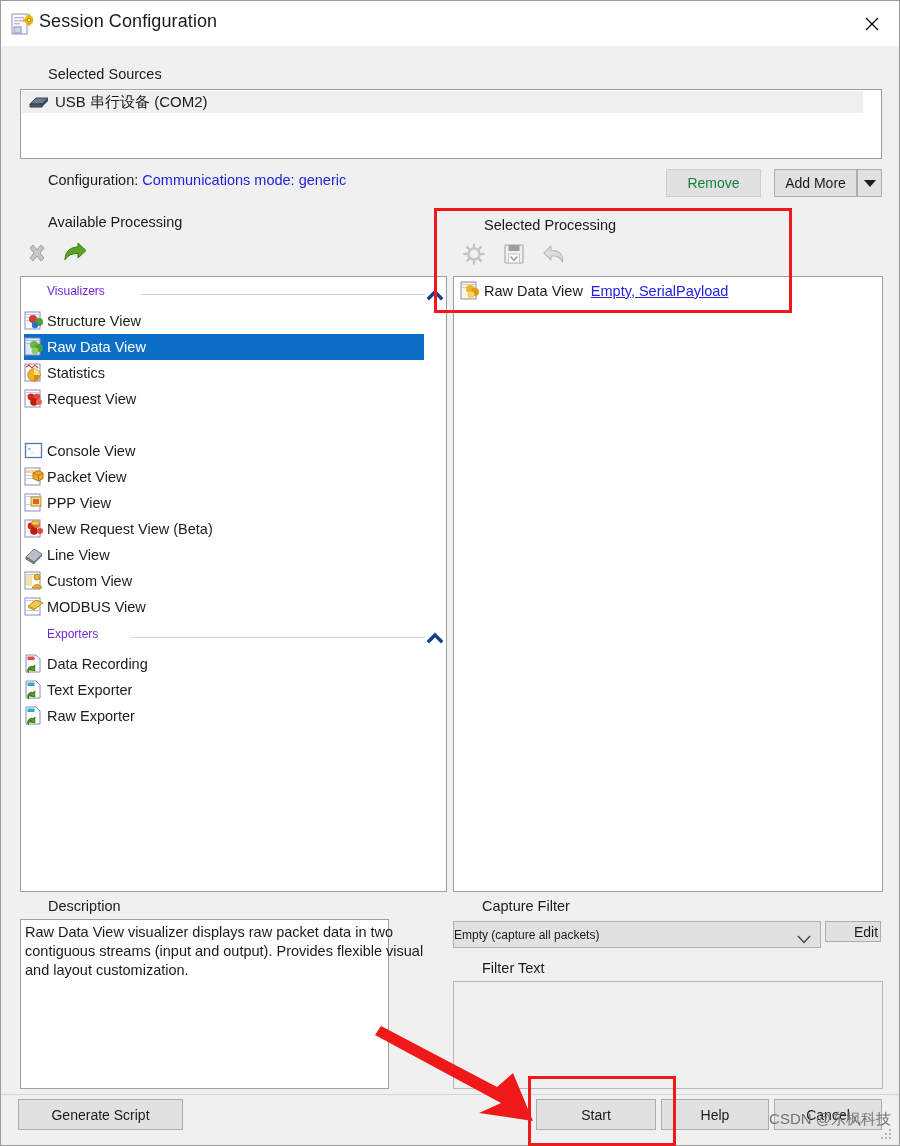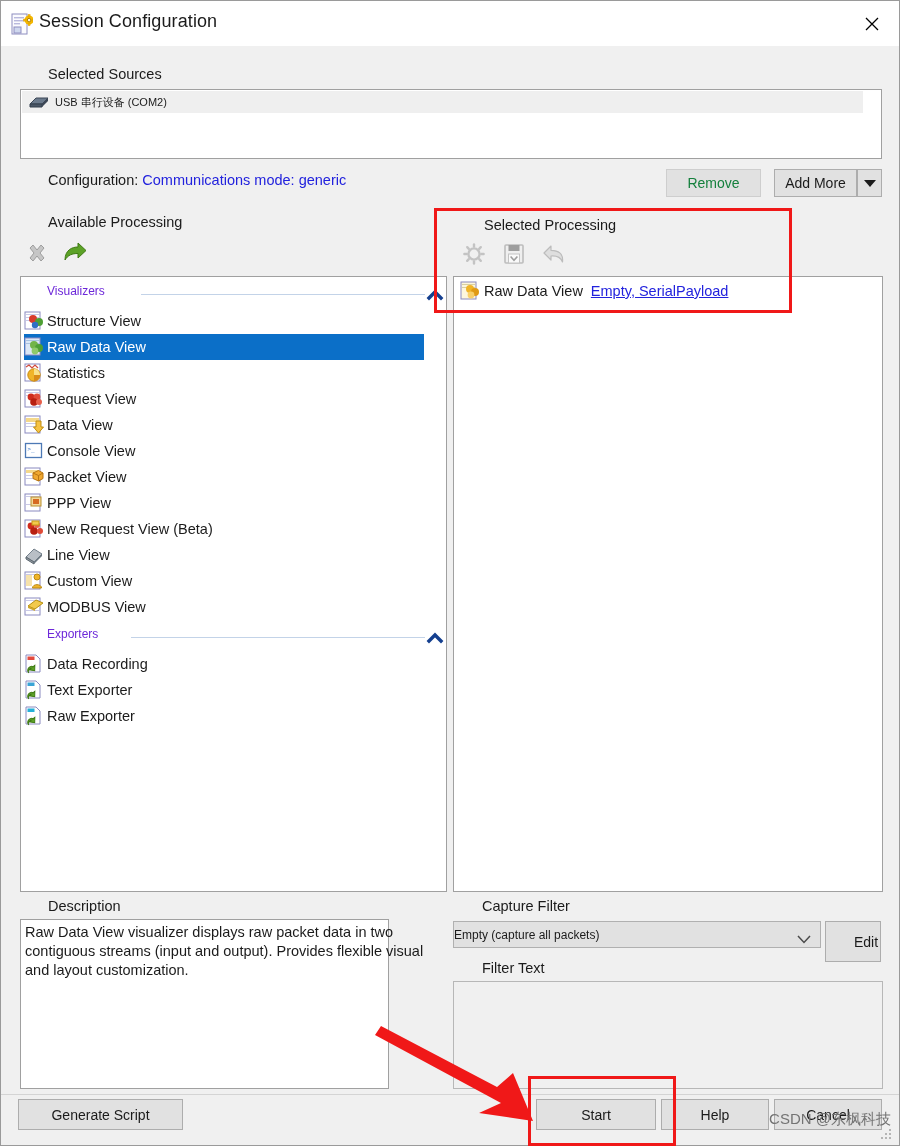--- a/index.html
+++ b/index.html
@@ -25,21 +25,21 @@
   .btn{position:absolute;box-sizing:border-box;background:#e1e1e1;border:1px solid #adadad;
        font-family:"Liberation Sans",sans-serif;font-size:14px;color:#1b1b1b;
        display:flex;align-items:center;justify-content:center;cursor:pointer;padding:0;}
   .btn.disabled{color:#15803d;background:#e1e1e1;border-color:#cecece;cursor:default;}
 
   
   #sources-box{left:19px;top:88px;width:862px;height:70px;}
   .src-row{position:absolute;left:1px;top:1px;width:841px;height:22px;background:#efefef;
            display:flex;align-items:center;}
   .src-icon{width:22px;height:16px;margin-left:6px;margin-right:5px;flex:none;}
-  .src-text{font-size:11px;color:#1b1b1b;white-space:nowrap;}
+  .src-text{font-size:15px;color:#1b1b1b;white-space:nowrap;}
 
   #cfg-line{left:19px;top:171px;}
   #cfg-line .link{color:#2222dd;}
 
   
   #lst-box{left:19px;top:275px;width:427px;height:616px;}
   .toolbtn{position:absolute;width:26px;height:26px;cursor:pointer;}
 
   .grp-hdr{position:absolute;left:0;width:100%;height:25px;}
   .grp-name{position:absolute;left:26px;top:3px;font-size:12px;color:#6d28d9;}
@@ -62,21 +62,21 @@
   
   #desc-box{left:19px;top:918px;width:369px;height:170px;}
   #desc-text{position:absolute;left:4px;top:3px;width:415px;font-size:14.5px;
              line-height:19px;color:#1b1b1b;}
 
   
   #cf-combo{position:absolute;left:452px;top:920px;width:368px;height:27px;box-sizing:border-box;
             background:#e1e1e1;border:1px solid #b0b0b0;display:flex;align-items:center;cursor:pointer;}
   #cf-combo .v{font-size:12px;color:#1b1b1b;}
   #cf-combo .cv{position:absolute;right:9px;top:9px;}
-  #cf-edit{left:824px;top:920px;width:56px;height:41px;padding-left:26px;}
+  #cf-edit{left:824px;top:920px;width:56px;height:21px;padding-left:26px;}
   #ft-box{left:452px;top:980px;width:430px;height:108px;background:#f0f0f0;border:1px solid #b7b7b7;}
 
   
   .sep{position:absolute;left:0;top:1093px;width:898px;height:1px;background:#d4d4d4;}
   #btn-gen{left:17px;top:1098px;width:165px;height:31px;}
   #btn-start{left:535px;top:1098px;width:120px;height:31px;}
   #btn-help{left:660px;top:1098px;width:108px;height:31px;}
   #btn-cancel{left:773px;top:1098px;width:108px;height:31px;}
   .grip{position:absolute;right:6px;bottom:5px;width:12px;height:12px;}
 
@@ -226,32 +226,20 @@
             <rect x="2" y="6" width="13" height="1" fill="#c9c9e6"></rect>
             <circle cx="7" cy="8" r="3.4" fill="#cf2b1c"></circle>
             <circle cx="13" cy="8" r="3.4" fill="#e04a38"></circle>
             <circle cx="10" cy="13" r="3.8" fill="#b81f10"></circle>
             <circle cx="15" cy="13" r="3" fill="#e8604c"></circle>
           </svg>
       </span>
       <span class="txt">Request View</span>
     </div>
 
-    <div class="li" style="top:135px">
-      <span class="ico">
-        <svg width="20" height="20" viewBox="0 0 20 20">
-            <rect x="1" y="1" width="15" height="17" fill="#fff" stroke="#8a8ac0"></rect>
-            <rect x="2" y="3" width="13" height="4" fill="#f4d88a"></rect>
-            <rect x="2" y="8" width="13" height="1" fill="#c9c9e6"></rect>
-            <rect x="2" y="11" width="13" height="1" fill="#c9c9e6"></rect>
-            <path d="M12 6 L17 6 L17 12 L19.5 12 L14.5 18 L9.5 12 L12 12 Z" fill="#f5c243" stroke="#c08d10"></path>
-          </svg>
-      </span>
-      <span class="txt">Data View</span>
-    </div>
 
     <div class="li" style="top:161px">
       <span class="ico">
         <svg width="20" height="20" viewBox="0 0 20 20">
             <rect x="1.5" y="2.5" width="16" height="14" fill="#fff" stroke="#4d79b5" stroke-width="1.3"></rect>
             <text x="3.5" y="10" font-size="6" fill="#2f6fc4" font-family="DejaVu Sans Mono, monospace">&gt;_</text>
           </svg>
       </span>
       <span class="txt">Console View</span>
     </div>

